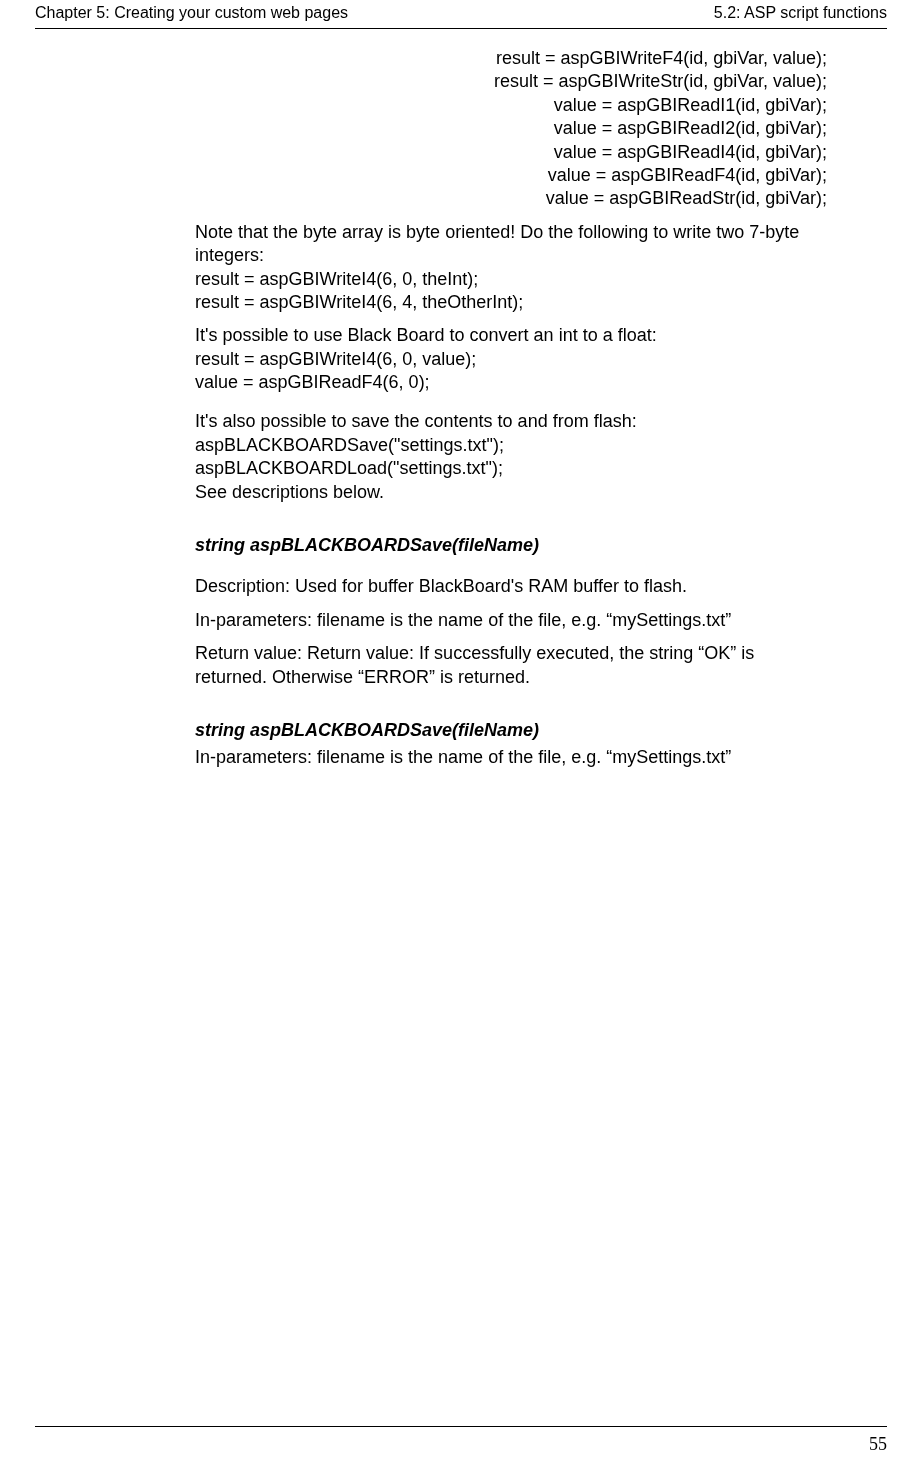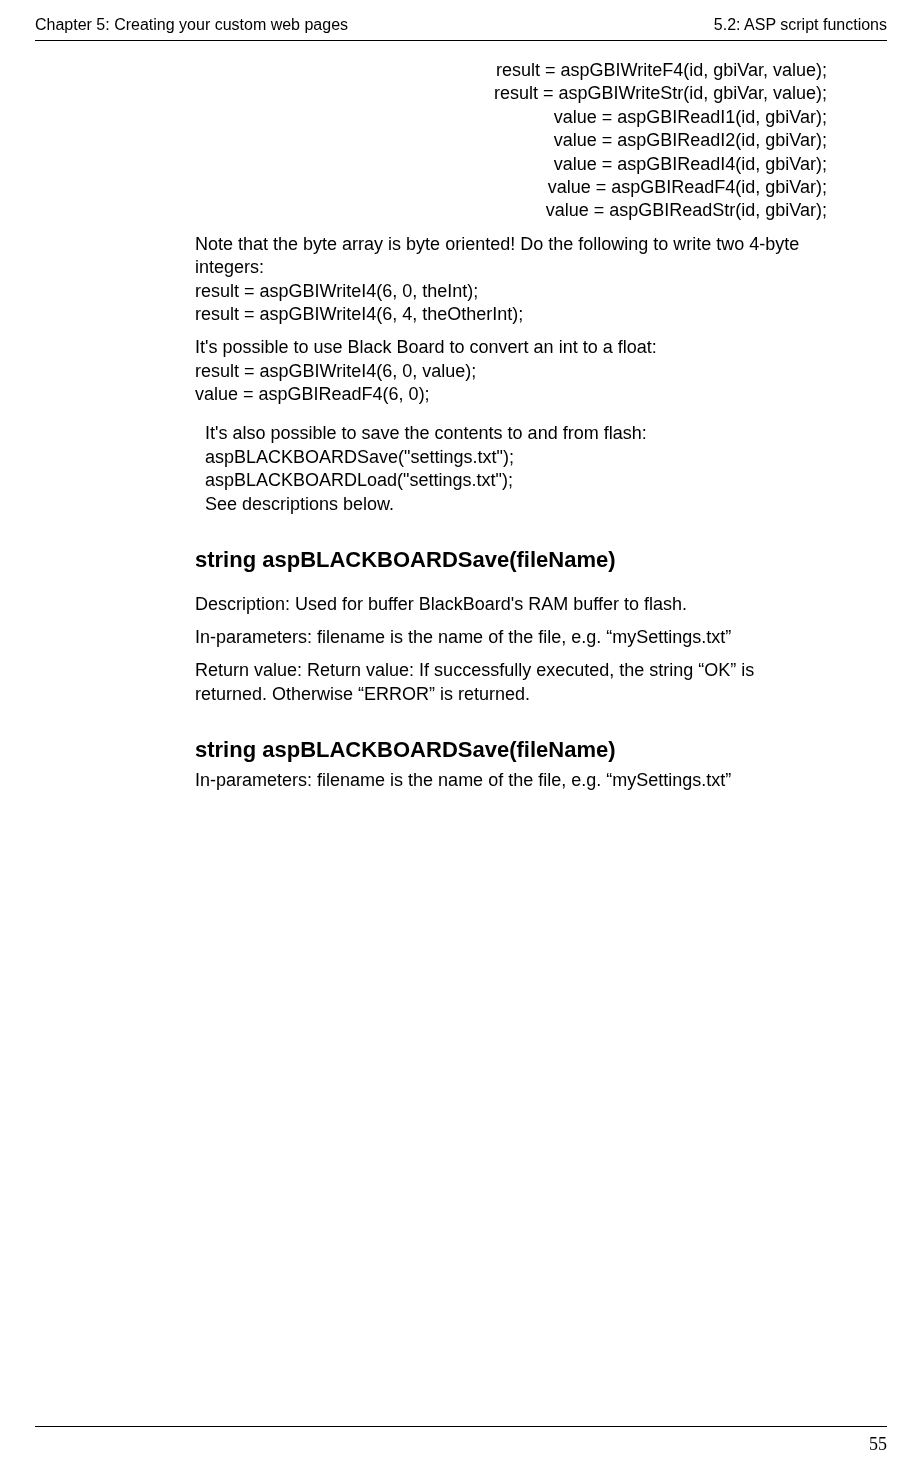--- a/index.html
+++ b/index.html
@@ -14,38 +14,39 @@
     box-sizing: border-box;
   }
   .page {
     box-sizing: border-box;
     padding: 0 35px;
   }
   .header {
     display: flex;
     justify-content: space-between;
     font-size: 16px;
-    padding-top: 16px;
+    padding-top: 4px;
     padding-bottom: 6px;
     border-bottom: 1px solid #000;
   }
   .content {
     margin-left: 160px;
     margin-right: 60px;
     padding-top: 18px;
     font-size: 18px;
     line-height: 1.3;
   }
   .para {
     margin: 0 0 10px 0;
   }
   h2.func {
     font-weight: 700;
-    font-size: 22px;
+    font-size: 18px;
     margin: 30px 0 18px 0;
+    font-style: italic;
   }
   h2.func.tight {
     margin-bottom: 4px;
   }
   .footer-line {
     position: absolute;
     left: 35px;
     right: 35px;
     bottom: 44px;
     border-top: 1px solid #000;
@@ -68,27 +69,27 @@
   </div>
 
   <div class="content">
     <p class="para" style="white-space:pre-line;text-align:right;">result = aspGBIWriteF4(id, gbiVar, value);
 result = aspGBIWriteStr(id, gbiVar, value);
 value = aspGBIReadI1(id, gbiVar);
 value = aspGBIReadI2(id, gbiVar);
 value = aspGBIReadI4(id, gbiVar);
 value = aspGBIReadF4(id, gbiVar);
 value = aspGBIReadStr(id, gbiVar);</p>
-    <p class="para" style="white-space:pre-line;">Note that the byte array is byte oriented! Do the following to write two 4-byte integers:
+    <p class="para" style="white-space:pre-line;">Note that the byte array is byte oriented! Do the following to write two 7-byte integers:
 result = aspGBIWriteI4(6, 0, theInt);
 result = aspGBIWriteI4(6, 4, theOtherInt);</p>
     <p class="para" style="white-space:pre-line;">It's possible to use Black Board to convert an int to a float:
 result = aspGBIWriteI4(6, 0, value);
 value = aspGBIReadF4(6, 0);</p>
-    <p class="para" style="white-space:pre-line; margin-top:16px;margin-left:10px;">It's also possible to save the contents to and from flash:
+    <p class="para" style="white-space:pre-line; margin-top:16px;">It's also possible to save the contents to and from flash:
 aspBLACKBOARDSave("settings.txt");
 aspBLACKBOARDLoad("settings.txt");
 See descriptions below.</p>
 
     <h2 class="func">string aspBLACKBOARDSave(fileName)</h2>
     <p class="para">Description: Used for buffer BlackBoard's RAM buffer to flash.</p>
     <p class="para">In-parameters: filename is the name of the file, e.g. “mySettings.txt”</p>
     <p class="para">Return value: Return value: If successfully executed, the string “OK” is returned. Otherwise “ERROR” is returned.</p>
 
     <h2 class="func tight">string aspBLACKBOARDSave(fileName)</h2>

